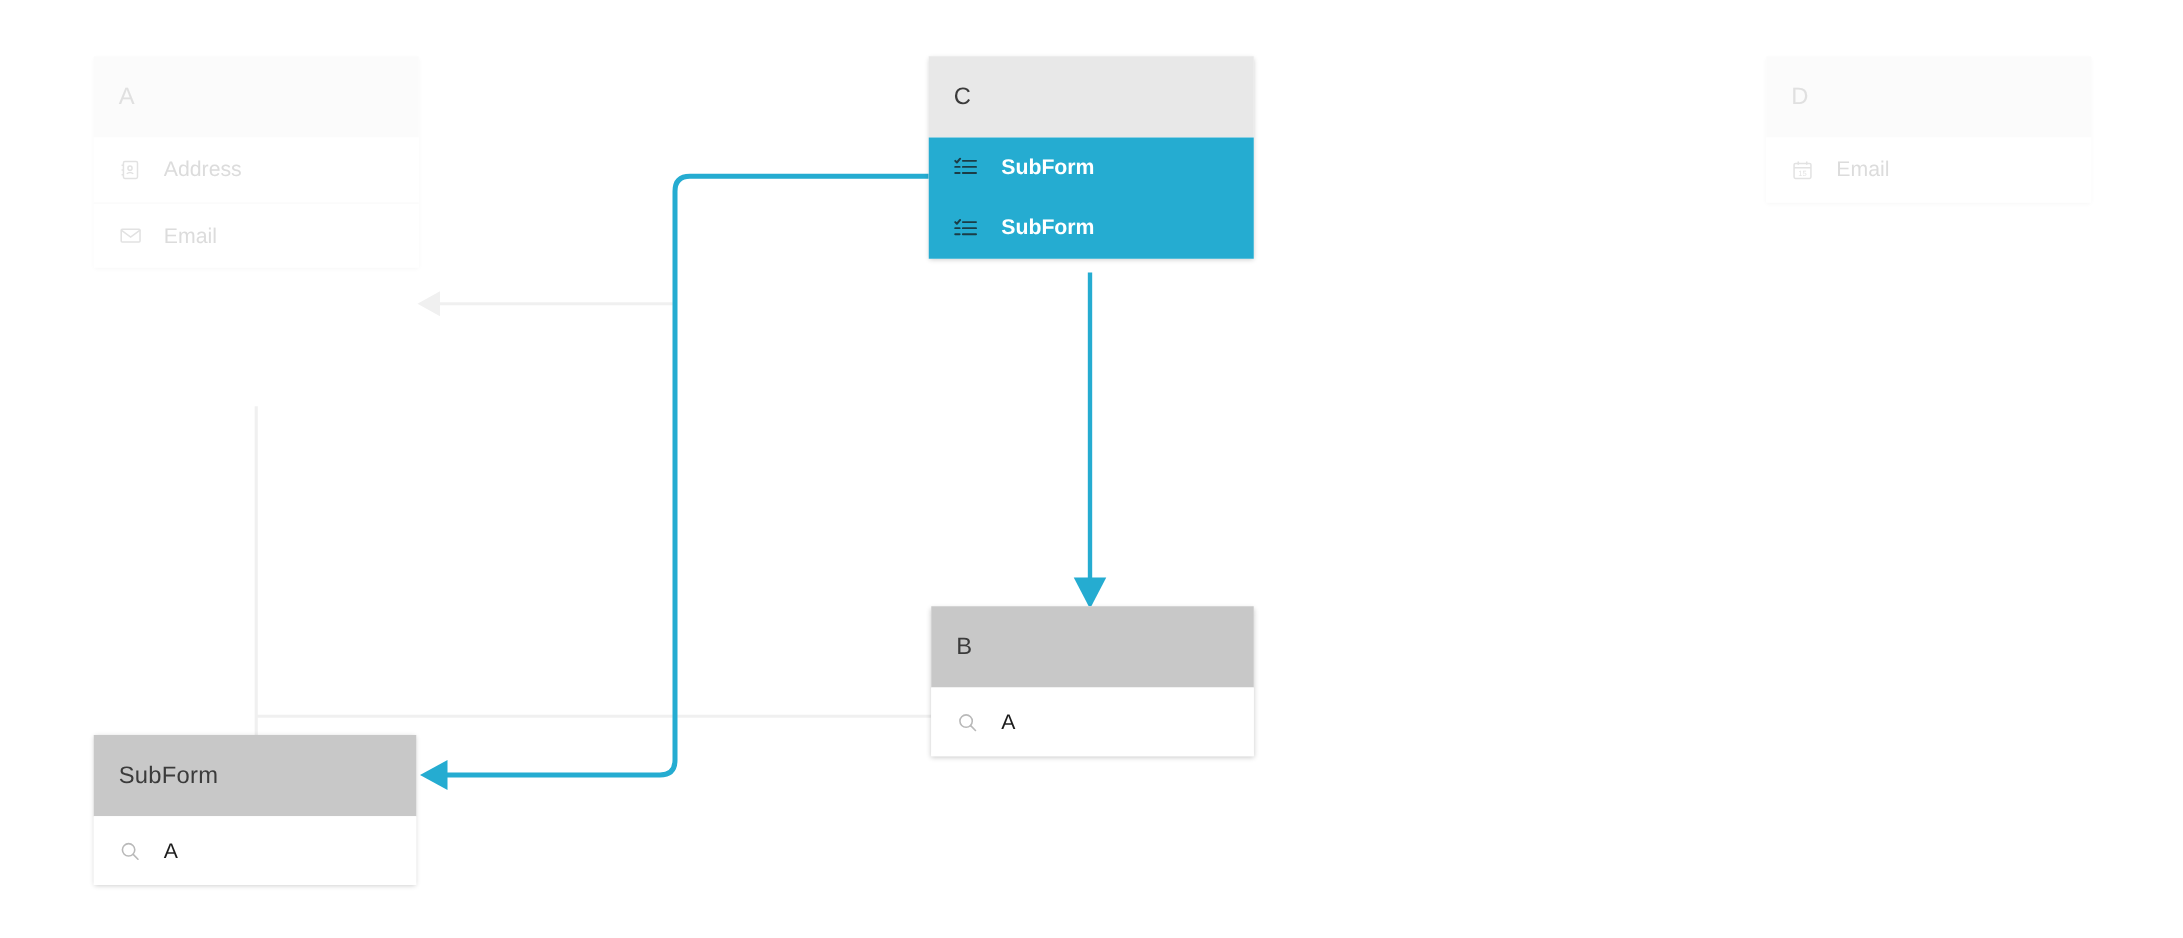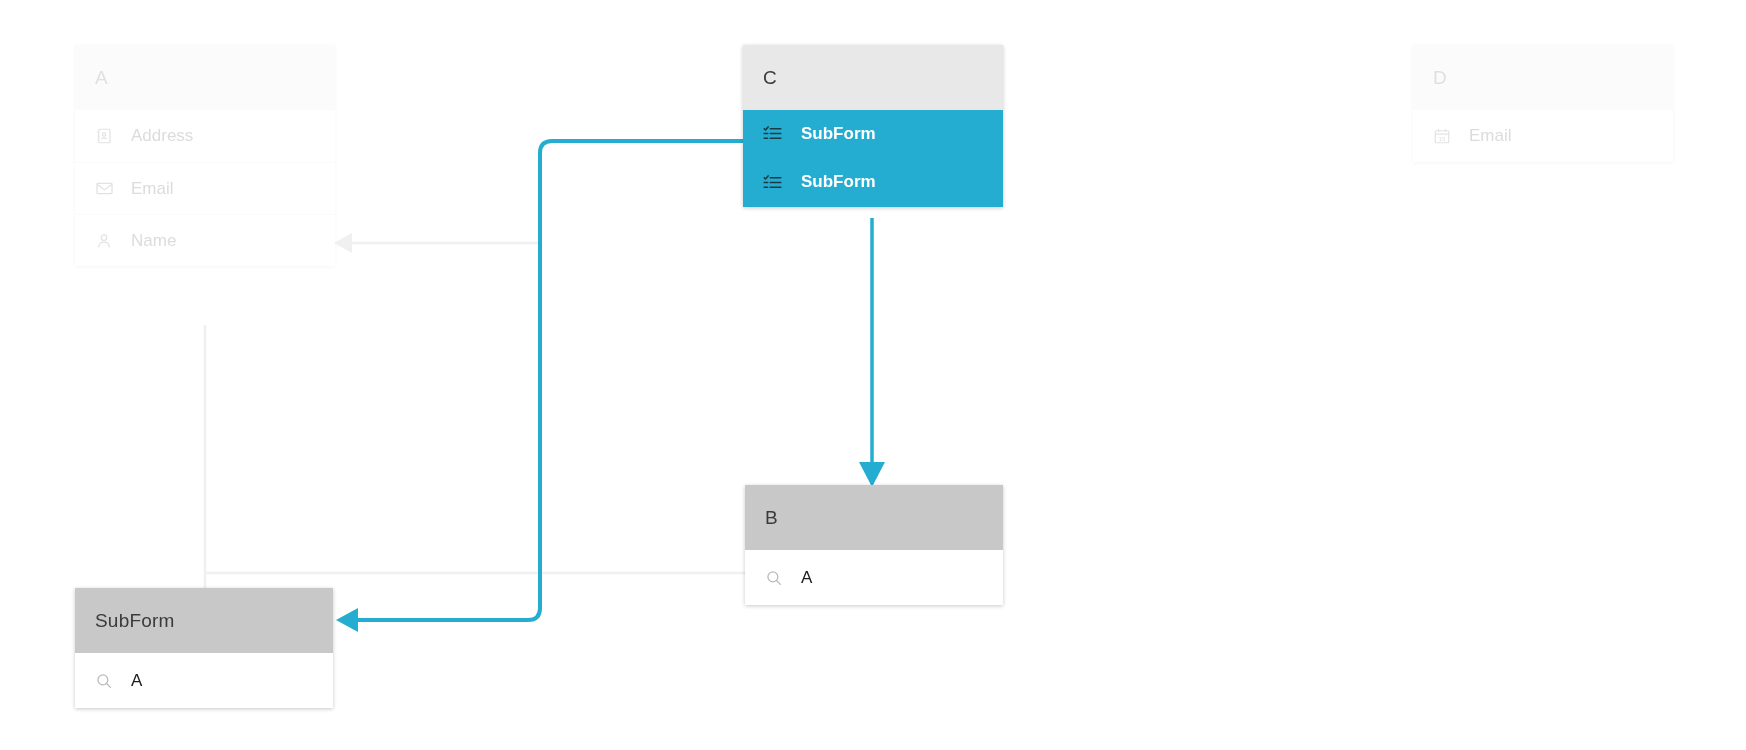--- a/index.html
+++ b/index.html
@@ -132,29 +132,20 @@
       <div class="row row-faded">
         <span class="ico">
           <svg width="19" height="19" viewBox="0 0 24 24" fill="none" stroke="#e2e2e2" stroke-width="1.6">
             <rect x="2.5" y="5.5" width="19" height="13" rx="1"></rect>
             <path d="M2.5 6.5 L12 13.5 L21.5 6.5"></path>
           </svg>
         </span>
         <span class="label">Email</span>
       </div>
 
-      <div class="row row-faded">
-        <span class="ico">
-          <svg width="18" height="18" viewBox="0 0 24 24" fill="none" stroke="#e2e2e2" stroke-width="1.6">
-            <circle cx="12" cy="7.5" r="3.6"></circle>
-            <path d="M4.8 20.5 C4.8 15.8 8.2 13.4 12 13.4 C15.8 13.4 19.2 15.8 19.2 20.5"></path>
-          </svg>
-        </span>
-        <span class="label">Name</span>
-      </div>
 
 
     </div>
   </div>
 
   <div class="card shadowed" style="left:743px; top:45px; width:260px;">
     <div class="card-header hdr-medium">
       <span>C</span>
     </div>
     <div class="card-body blue">

